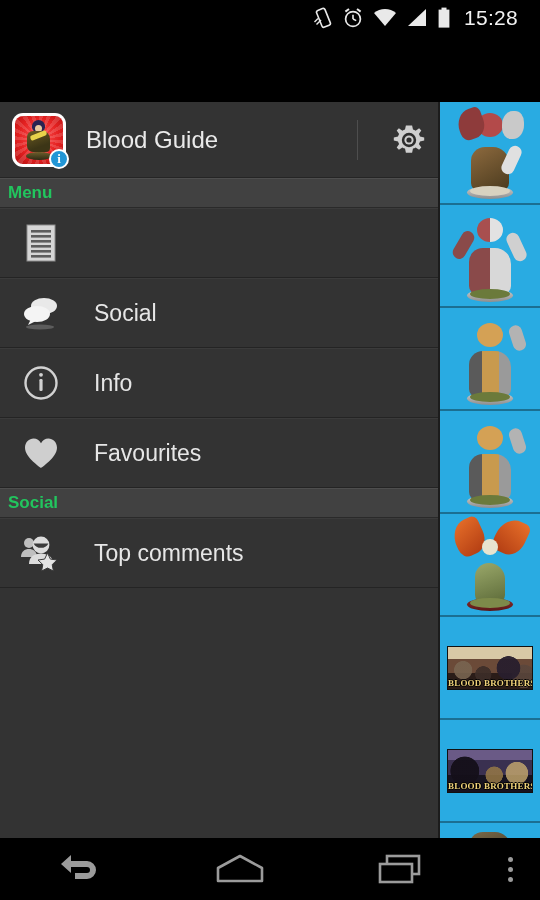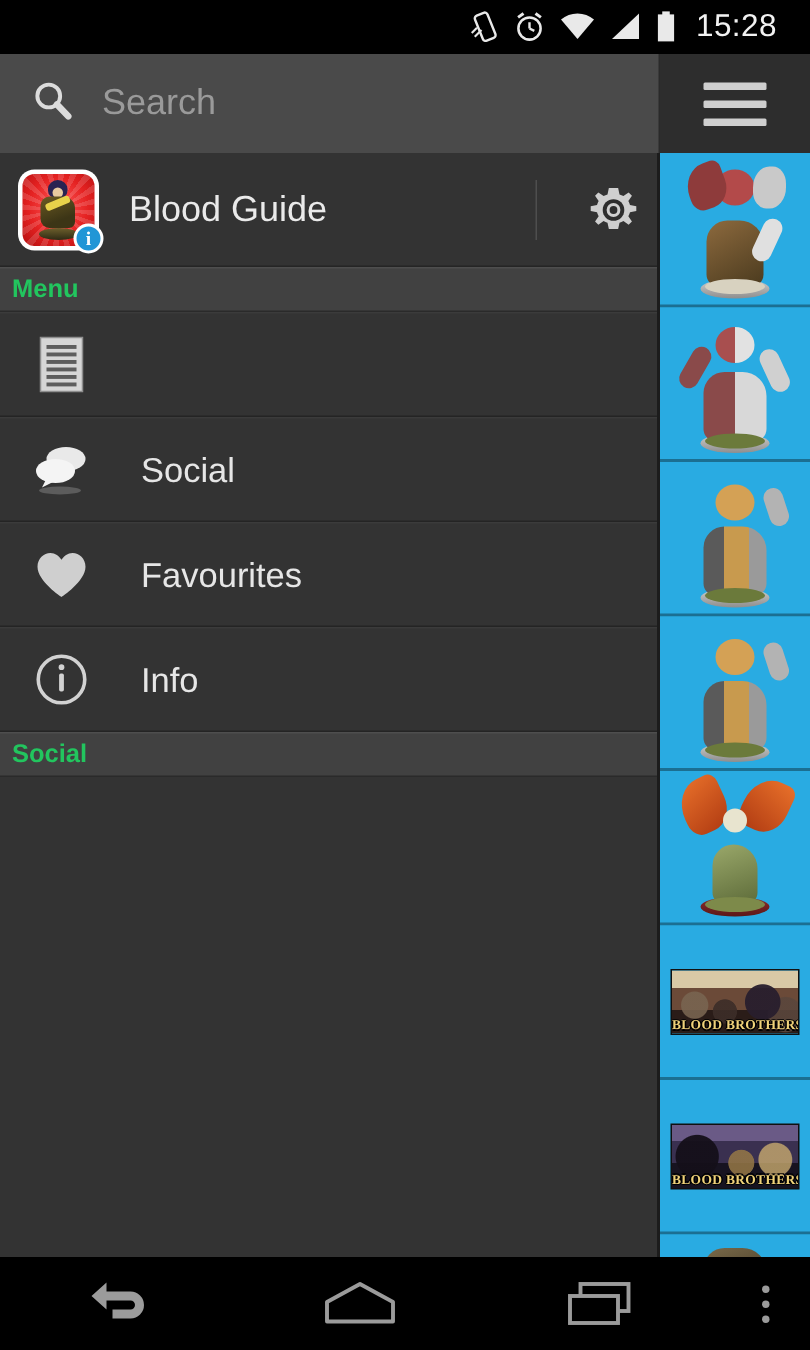--- a/index.html
+++ b/index.html
@@ -218,38 +218,20 @@
     </span>
     <span class="sb-icon">
       <svg width="14" height="22" viewBox="0 0 14 22">
         <rect x="4.5" y="0.6" width="5" height="2.4" fill="#e9e9e9"></rect>
         <rect x="1.6" y="2.6" width="10.8" height="18" fill="#e9e9e9"></rect>
       </svg>
     </span>
     <span class="sb-time">15:28</span>
   </div>
 
-  <div class="topbar">
-    <div class="searchwrap">
-      <span>
-        <svg width="30" height="30" viewBox="0 0 30 30">
-          <circle cx="12.5" cy="12" r="7.6" fill="none" stroke="#dcdcdc" stroke-width="2.6"></circle>
-          <line x1="18" y1="17.6" x2="25.5" y2="25.5" stroke="#dcdcdc" stroke-width="4.4" stroke-linecap="round"></line>
-        </svg>
-      </span>
-      <span class="search-ph">Search</span>
-    </div>
-    <div class="hamburger-cell">
-      <span class="ham-lines">
-          <i></i>
-          <i></i>
-          <i></i>
-        </span>
-    </div>
-  </div>
 
   <div class="drawer">
 
     <div class="app-header">
       <div class="app-icon">
         <div class="app-icon-inner">
           <div class="fig">
             <div class="head"></div>
               <div class="face"></div>
             <div class="body"></div>
@@ -300,43 +282,56 @@
           <ellipse cx="16" cy="21" rx="13" ry="8" fill="#f4f4f4"></ellipse>
           <path d="M10 26 L7 32 L15 28 Z" fill="#f4f4f4"></path>
           <ellipse cx="19" cy="34" rx="14" ry="2.6" fill="#7d7d7d" opacity="0.55"></ellipse>
         </svg>
       </span>
       <span class="menu-label">Social</span>
     </div>
 
     <div class="menu-item">
       <span class="menu-icon">
-        <svg width="38" height="36" viewBox="0 0 38 36">
-          <path d="M19 33 C19 33 3 22.5 3 12.8 C3 7.3 7.2 3.6 11.6 3.6 C14.8 3.6 17.5 5.6 19 8.2 C20.5 5.6 23.2 3.6 26.4 3.6 C30.8 3.6 35 7.3 35 12.8 C35 22.5 19 33 19 33 Z" fill="#cfcfcf"></path>
-        </svg>
-      </span>
-      <span class="menu-label">Favourites</span>
-    </div>
-
-    <div class="menu-item">
-      <span class="menu-icon">
         <svg width="38" height="38" viewBox="0 0 38 38">
           <circle cx="19" cy="19" r="15.5" fill="none" stroke="#d2d2d2" stroke-width="2.4"></circle>
           <rect x="17.4" y="15" width="3.2" height="12" rx="1.2" fill="#d2d2d2"></rect>
           <circle cx="19" cy="10.8" r="1.9" fill="#d2d2d2"></circle>
         </svg>
       </span>
       <span class="menu-label">Info</span>
     </div>
 
+    <div class="menu-item">
+      <span class="menu-icon">
+        <svg width="38" height="36" viewBox="0 0 38 36">
+          <path d="M19 33 C19 33 3 22.5 3 12.8 C3 7.3 7.2 3.6 11.6 3.6 C14.8 3.6 17.5 5.6 19 8.2 C20.5 5.6 23.2 3.6 26.4 3.6 C30.8 3.6 35 7.3 35 12.8 C35 22.5 19 33 19 33 Z" fill="#cfcfcf"></path>
+        </svg>
+      </span>
+      <span class="menu-label">Favourites</span>
+    </div>
+
     <div class="section-head">
       <span>Social</span>
     </div>
 
 
+    <div class="menu-item">
+      <span class="menu-icon">
+        <svg width="42" height="40" viewBox="0 0 42 40">
+          <circle cx="9" cy="10" r="5" fill="#bfbfbf"></circle>
+          <path d="M1 24 C1 18.5 4.8 16 9 16 C13.2 16 17 18.5 17 24 Z" fill="#bfbfbf"></path>
+          <circle cx="21" cy="12" r="8.4" fill="#dcdcdc"></circle>
+          <path d="M13.6 10.4 h14.8 a8.4 8.4 0 0 1 -14.8 0 Z" fill="#3b3b3b"></path>
+          <path d="M9 31 C9 24 14.3 20.6 21 20.6 C27.7 20.6 33 24 33 31 Z" fill="#dcdcdc"></path>
+          <path d="M27.5 20 L30.4 26.1 L37 27 L32.2 31.6 L33.4 38 L27.5 35 L21.6 38 L22.8 31.6 L18 27 L24.6 26.1 Z" fill="#e4e4e4" stroke="#3b3b3b" stroke-width="1"></path>
+        </svg>
+      </span>
+      <span class="menu-label">Top comments</span>
+    </div>
 
     <div class="drawer-filler" style="height:180px;"></div>
   </div>
 
   <div class="rightlist">
 
     <div class="r-card" style="height:103px;">
       <div class="mini" style="height:96px;">
         <div class="base"></div>
         <div class="torso" style="background:linear-gradient(150deg,#8d6a3e,#4a3a1e); height:44px; width:38px;"></div>

